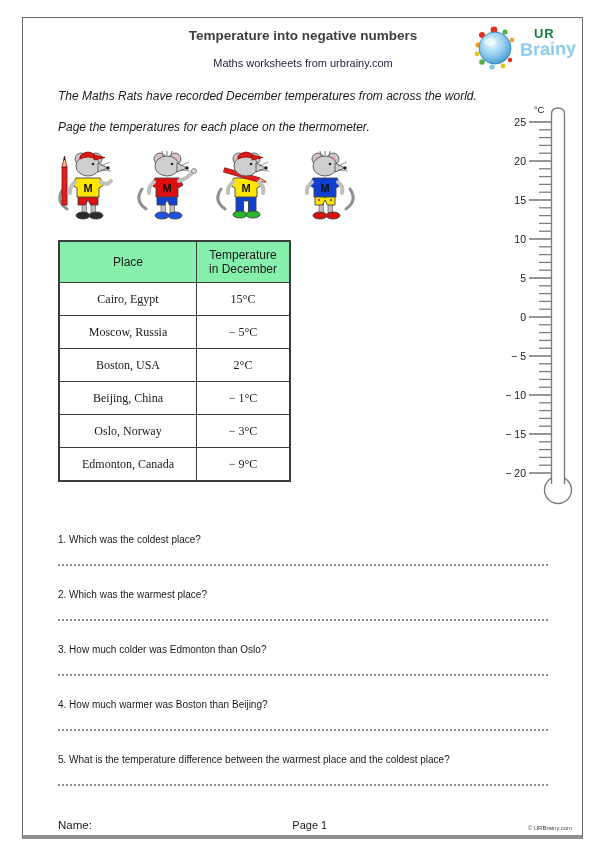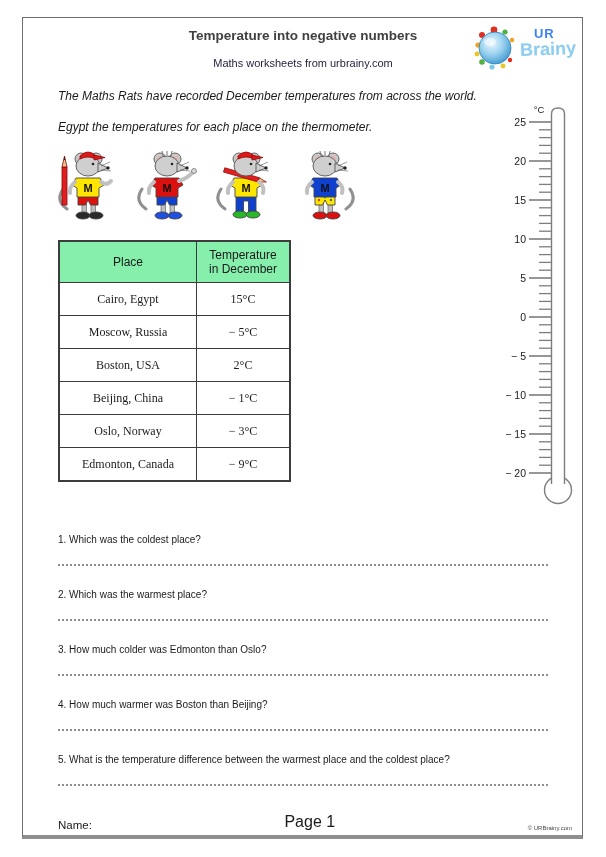--- a/index.html
+++ b/index.html
@@ -5,39 +5,39 @@
   html,body{margin:0;padding:0;background:#fff;}
   body{width:606px;height:857px;font-family:"Liberation Sans",sans-serif;color:#1a1a1a;position:relative;}
   .page{position:relative;width:606px;height:857px;background:#fff;overflow:hidden;}
   .frame{position:absolute;left:22px;top:17px;width:561px;height:822px;border:1.5px solid #6e6e6e;border-bottom:4px solid #8f8f8f;box-sizing:border-box;pointer-events:none;}
   .content{position:absolute;left:22px;top:17px;width:562px;}
   .header{text-align:center;padding-top:11px;}
   .title{font-size:13.5px;font-weight:bold;color:#404040;margin:0;}
   .subtitle{font-size:11px;color:#1f1f3d;margin:14px 0 0 0;}
   .logo{position:absolute;right:8px;top:8px;display:flex;align-items:flex-start;}
   .logo-text{margin-left:-4px;line-height:1;margin-top:2px;}
-  .logo-ur{display:block;font-size:13px;font-weight:bold;color:#3b82f6;letter-spacing:1px;margin-left:14px;text-shadow:0 0 1px #fff;}
+  .logo-ur{display:block;font-size:13px;font-weight:bold;color:#15803d;letter-spacing:1px;margin-left:14px;text-shadow:0 0 1px #fff;}
   .logo-brainy{display:block;font-size:18px;font-weight:bold;color:#8ecdef;text-shadow:0 1px 0 #fff,0 0 1px #cfeafb;transform:rotate(-2deg);}
   .intro{margin:20px 36px 8px 36px;font-size:12px;font-style:italic;}
   .intro p{margin:0 0 17px 0;}
   .mice{display:flex;gap:13px;padding-left:33px;margin-top:2px;height:74px;}
   .mouse{width:66px;height:72px;}
   table.temps{border-collapse:collapse;margin:15px 0 0 36px;border:2px solid #3c3c3c;}
   table.temps th,table.temps td{border:1px solid #3c3c3c;text-align:center;font-size:12px;font-weight:normal;padding:0;}
   table.temps th{background:#86efac;height:40px;}
   .col-place{width:136px;}
   .col-temp{width:92px;}
   table.temps td{height:32px;font-family:Liberation Serif, serif;}
   .thermo{position:absolute;left:495px;top:100px;width:86px;height:418px;}
   .questions{margin:52px 36px 0 36px;}
   .question p{font-size:10px;margin:0 0 19px 0;}
   .dotted{height:0;border-bottom:2px dotted #8f8f8f;margin-bottom:23px;}
   .footer{position:absolute;left:58px;right:34px;bottom:26px;display:flex;justify-content:space-between;align-items:flex-end;}
   .footer .name{font-size:11.5px;}
-  .footer .pageno{font-size:16px;}
+  .footer .pageno{font-size:11px;}
   .footer .copyright{font-size:6px;color:#444;}
 </style>
 </head>
 <body>
 
 <div class="page">
   <div class="frame"></div>
 
   <div class="content">
 
@@ -69,21 +69,21 @@
         <ellipse cx="18" cy="17" rx="6" ry="4" fill="#ffffff" opacity="0.55"></ellipse>
       </svg>
       <div class="logo-text">
         <span class="logo-ur">UR</span>
         <span class="logo-brainy">Brainy</span>
       </div>
     </div>
 
     <div class="intro">
       <p>The Maths Rats have recorded December temperatures from across the world.</p>
-      <p>Egypt the temperatures for each place on the thermometer.</p>
+      <p>Page the temperatures for each place on the thermometer.</p>
     </div>
 
     <div class="mice">
 
       <svg class="mouse" viewBox="0 0 66 72">
         <path d="M12,58 Q0,50 8,38" stroke="#909090" stroke-width="3" fill="none" stroke-linecap="round"></path>
         <rect x="27" y="52" width="4.5" height="10" fill="#c0c0c0" stroke="#666" stroke-width="0.7"></rect>
         <rect x="36" y="52" width="4.5" height="10" fill="#c0c0c0" stroke="#666" stroke-width="0.7"></rect>
         <ellipse cx="28" cy="64.5" rx="7" ry="3.5" fill="#2a2a2a" stroke="#444" stroke-width="0.9"></ellipse>
         <ellipse cx="41" cy="64.5" rx="7" ry="3.5" fill="#2a2a2a" stroke="#444" stroke-width="0.9"></ellipse>

